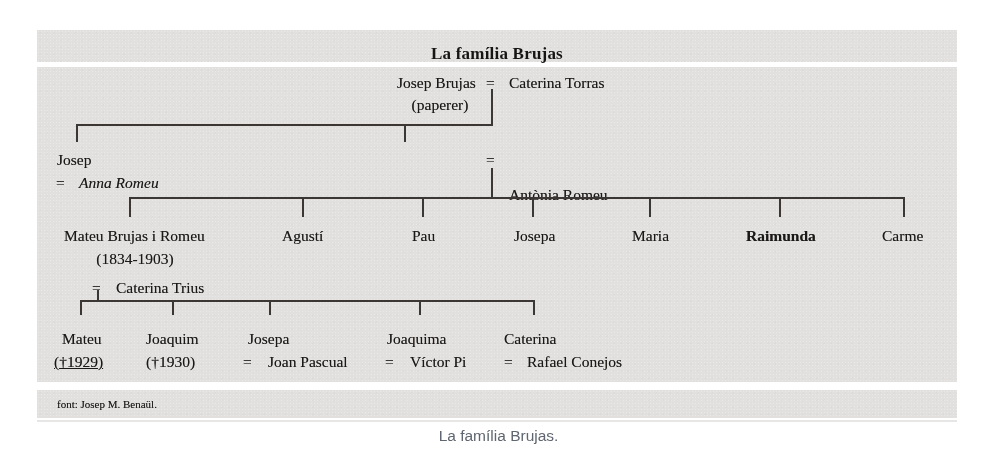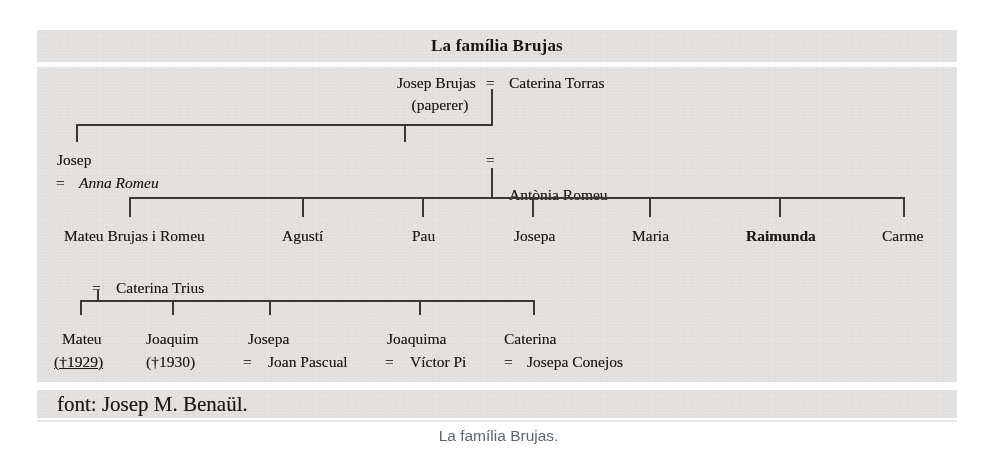--- a/index.html
+++ b/index.html
@@ -8,28 +8,28 @@
   .scan{position:absolute;left:37px;top:30px;width:920px;height:388px;}
   .band{position:absolute;left:0;width:920px;
         background-color:#e2e0df;
         background-image:radial-gradient(rgba(255,255,255,.28) 1px,transparent 1px),
                          radial-gradient(rgba(120,115,110,.05) 1px,transparent 1px);
         background-size:3px 3px,7px 7px;}
   .band-title{top:0;height:32px;}
   .band-main{top:37px;height:315px;}
   .band-footer{top:360px;height:28px;}
   .title{width:100%;text-align:center;font-weight:bold;font-size:17px;line-height:32px;
-         color:#171513;letter-spacing:.2px;}
+         color:#171513;letter-spacing:.2px;margin-top:8px;}
   .lbl{position:absolute;white-space:nowrap;font-size:15.5px;line-height:17px;color:#1b1917;
        text-shadow:0 0 .4px rgba(40,36,32,.55);}
   .ctr{text-align:center;}
   .ln{position:absolute;background:#3a3734;}
   .h{height:2px;}
   .v{width:2px;}
-  .source{position:absolute;left:20px;top:0;font-size:21px;line-height:28px;color:#1b1917;
+  .source{position:absolute;left:20px;top:0;font-size:11px;line-height:28px;color:#1b1917;
           text-shadow:0 0 .4px rgba(40,36,32,.55);}
   .scan-edge{position:absolute;left:37px;top:420px;width:920px;height:2px;background:#e7e6e5;}
   .caption{position:absolute;left:0;top:427px;width:997px;text-align:center;
            font-family:"Liberation Sans","DejaVu Sans",sans-serif;font-size:15.5px;color:#5f6670;}
 </style>
 </head>
 <body>
 
 <div class="page">
   <div class="scan">
@@ -61,20 +61,21 @@
       <div class="ln h" style="left:92px;top:130px;width:776px;"></div>
       <div class="ln v" style="left:92px;top:130px;height:20px;"></div>
       <div class="ln v" style="left:265px;top:130px;height:20px;"></div>
       <div class="ln v" style="left:385px;top:130px;height:20px;"></div>
       <div class="ln v" style="left:495px;top:130px;height:20px;"></div>
       <div class="ln v" style="left:612px;top:130px;height:20px;"></div>
       <div class="ln v" style="left:742px;top:130px;height:20px;"></div>
       <div class="ln v" style="left:866px;top:130px;height:20px;"></div>
 
       <div class="lbl" style="left:27px;top:160px;">Mateu Brujas i Romeu</div>
+      <div class="lbl ctr" style="left:27px;top:183px;width:142px;">(1834-1903)</div>
       <div class="lbl" style="left:245px;top:160px;">Agustí</div>
       <div class="lbl" style="left:375px;top:160px;">Pau</div>
       <div class="lbl" style="left:477px;top:160px;">Josepa</div>
       <div class="lbl" style="left:595px;top:160px;">Maria</div>
       <div class="lbl" style="left:709px;top:160px;font-weight:bold;">Raimunda</div>
       <div class="lbl" style="left:845px;top:160px;">Carme</div>
 
       <div class="lbl" style="left:55px;top:212px;">=</div>
       <div class="lbl" style="left:79px;top:212px;">Caterina Trius</div>
 
@@ -95,21 +96,21 @@
       <div class="lbl" style="left:211px;top:263px;">Josepa</div>
       <div class="lbl" style="left:206px;top:286px;">=</div>
       <div class="lbl" style="left:231px;top:286px;">Joan Pascual</div>
 
       <div class="lbl" style="left:350px;top:263px;">Joaquima</div>
       <div class="lbl" style="left:348px;top:286px;">=</div>
       <div class="lbl" style="left:373px;top:286px;">Víctor Pi</div>
 
       <div class="lbl" style="left:467px;top:263px;">Caterina</div>
       <div class="lbl" style="left:467px;top:286px;">=</div>
-      <div class="lbl" style="left:490px;top:286px;">Josepa Conejos</div>
+      <div class="lbl" style="left:490px;top:286px;">Rafael Conejos</div>
 
     </div>
 
     <div class="band band-footer">
       <div class="source">font: Josep M. Benaül.</div>
     </div>
 
   </div>
 
   <div class="scan-edge"></div>

